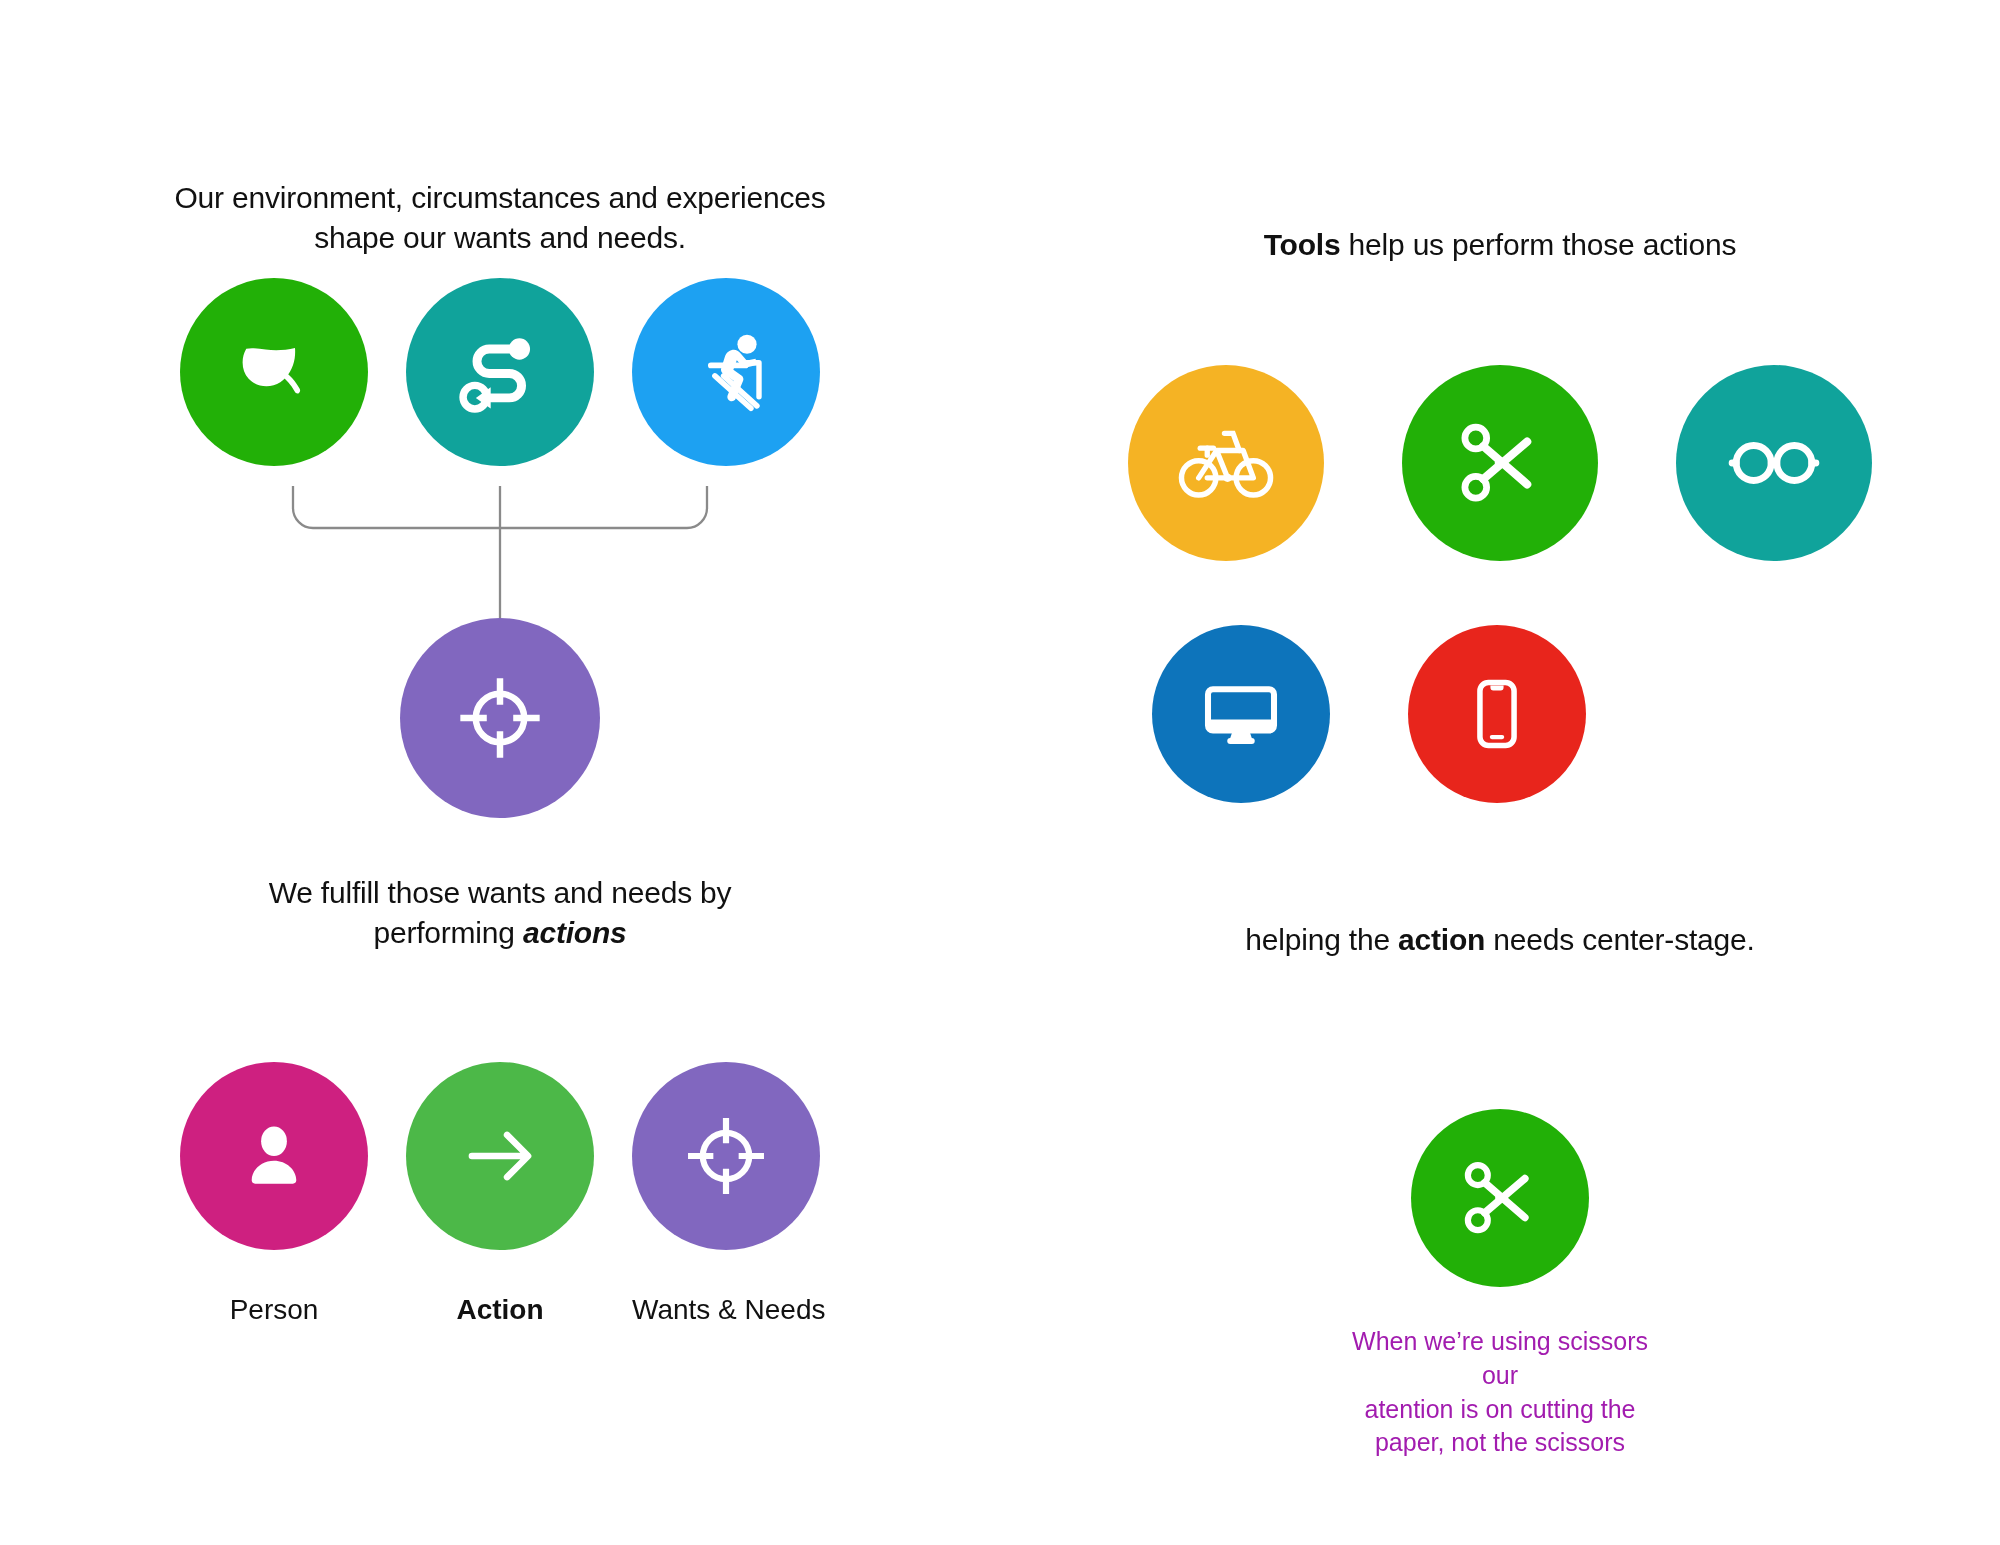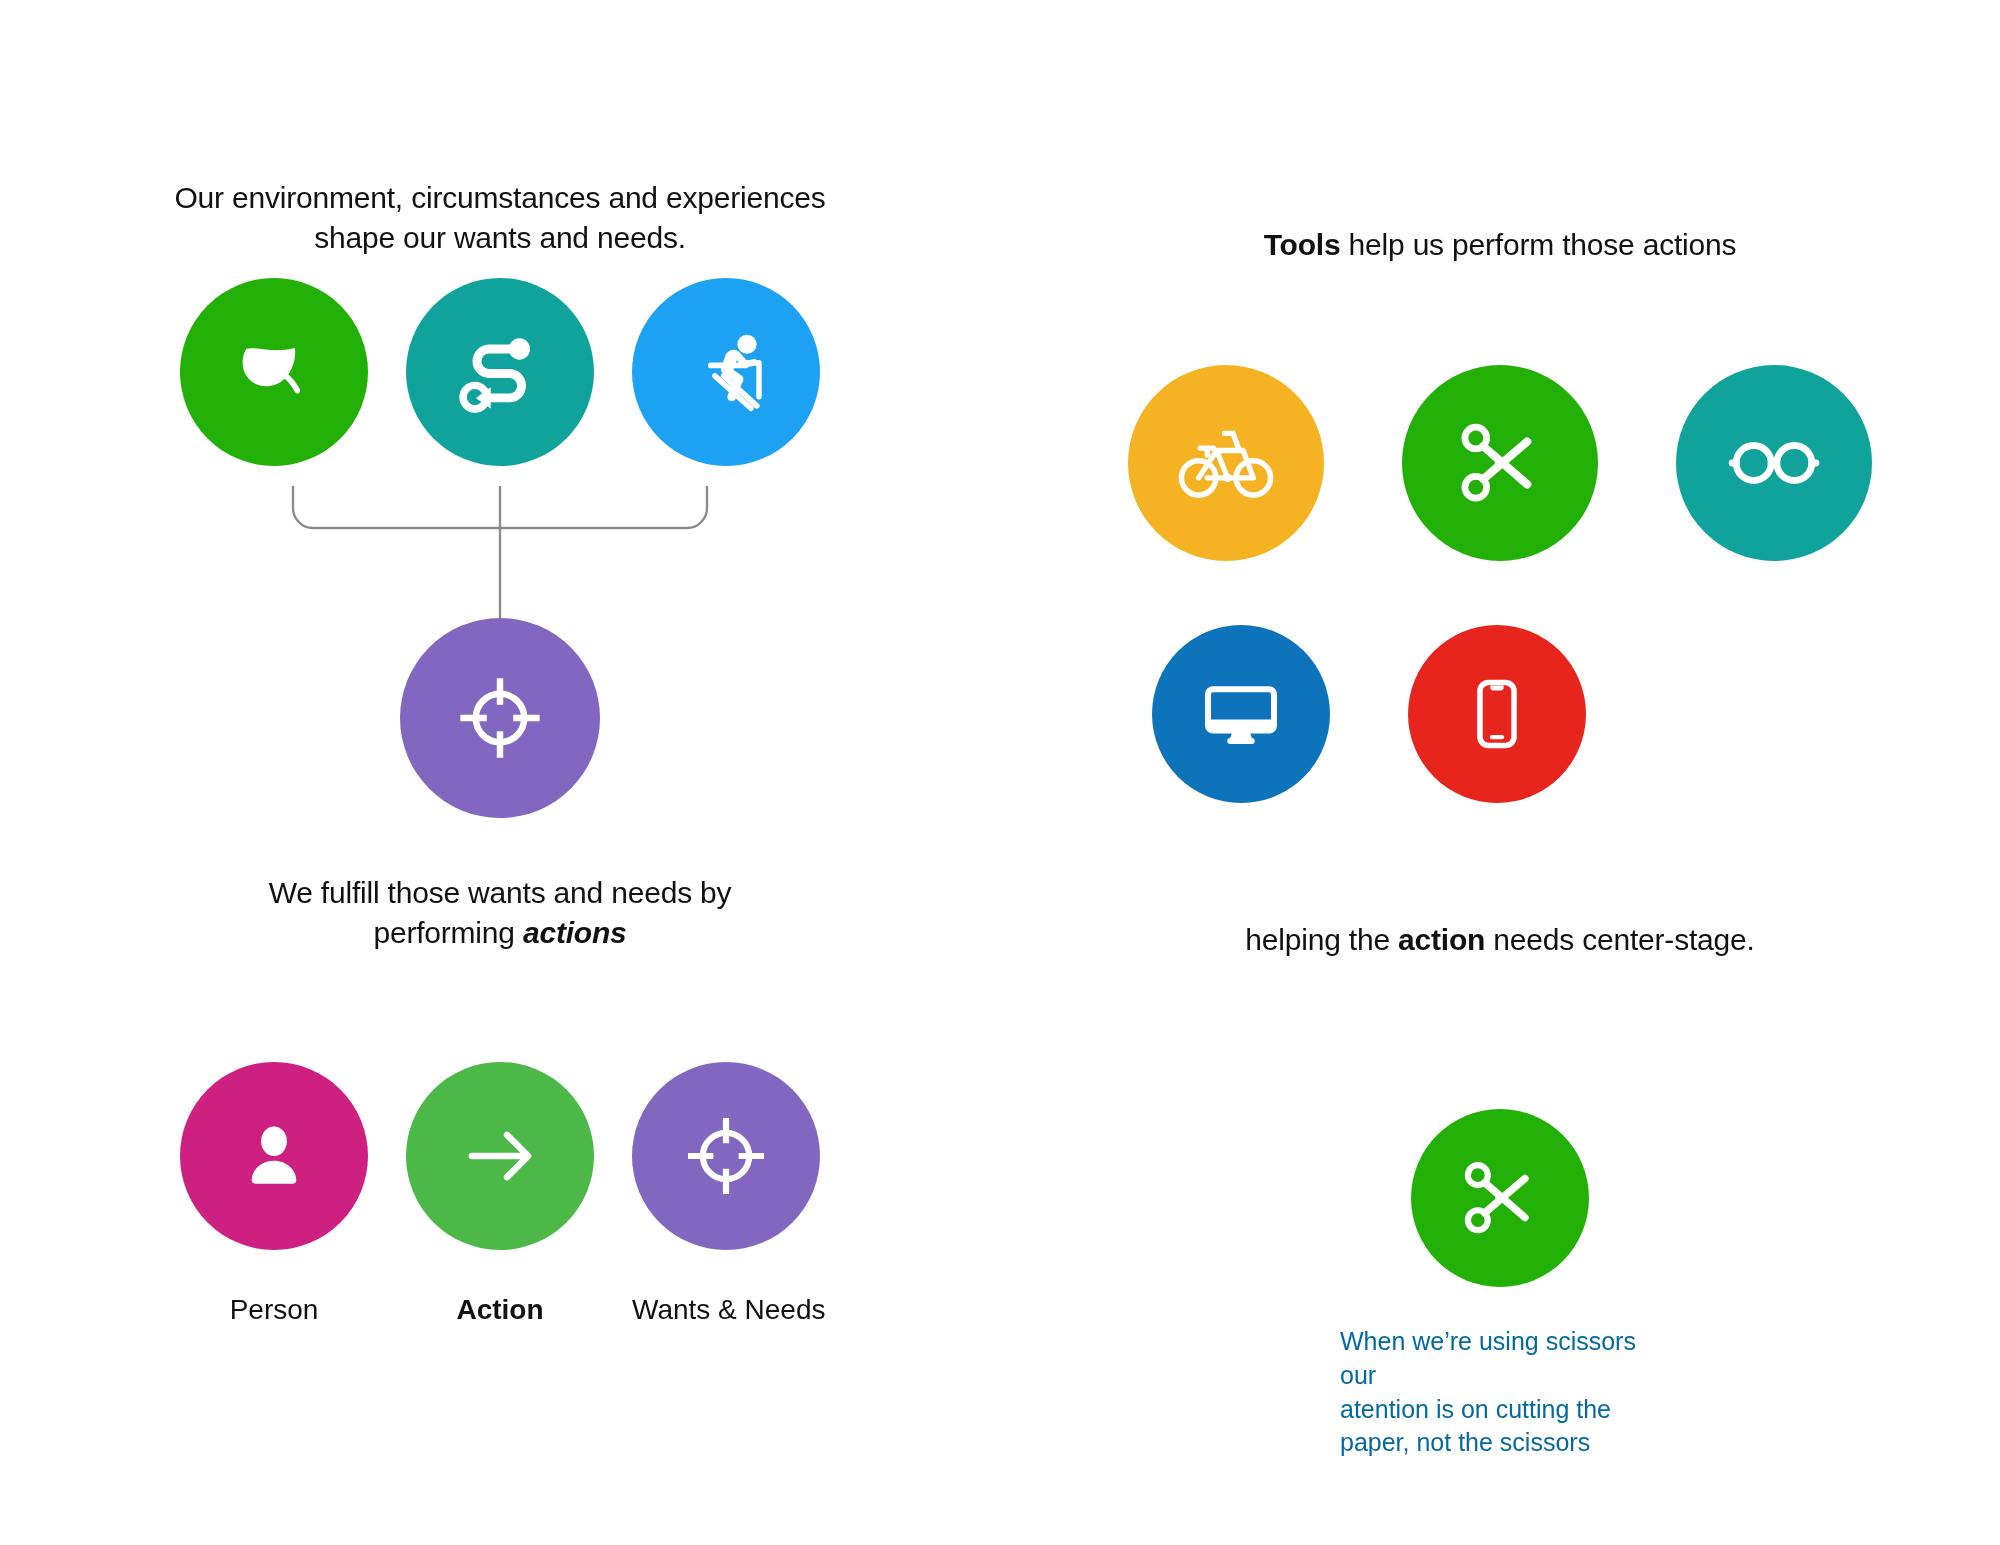--- a/index.html
+++ b/index.html
@@ -32,23 +32,24 @@
     font-size: 30px;
     line-height: 1.33;
     letter-spacing: -0.2px;
     color: #111111;
     font-weight: 400;
   }
   .caption b { font-weight: 700; }
   .caption i.bi { font-weight: 700; font-style: italic; }
 
   .small-caption {
+    text-align: center;
     font-size: 25px;
     line-height: 1.35;
-    color: #0369a1;
+    color: #a21caf;
     font-weight: 400;
   }
 
   .circle {
     border-radius: 50%;
     display: flex;
     align-items: center;
     justify-content: center;
     flex: 0 0 auto;
   }

